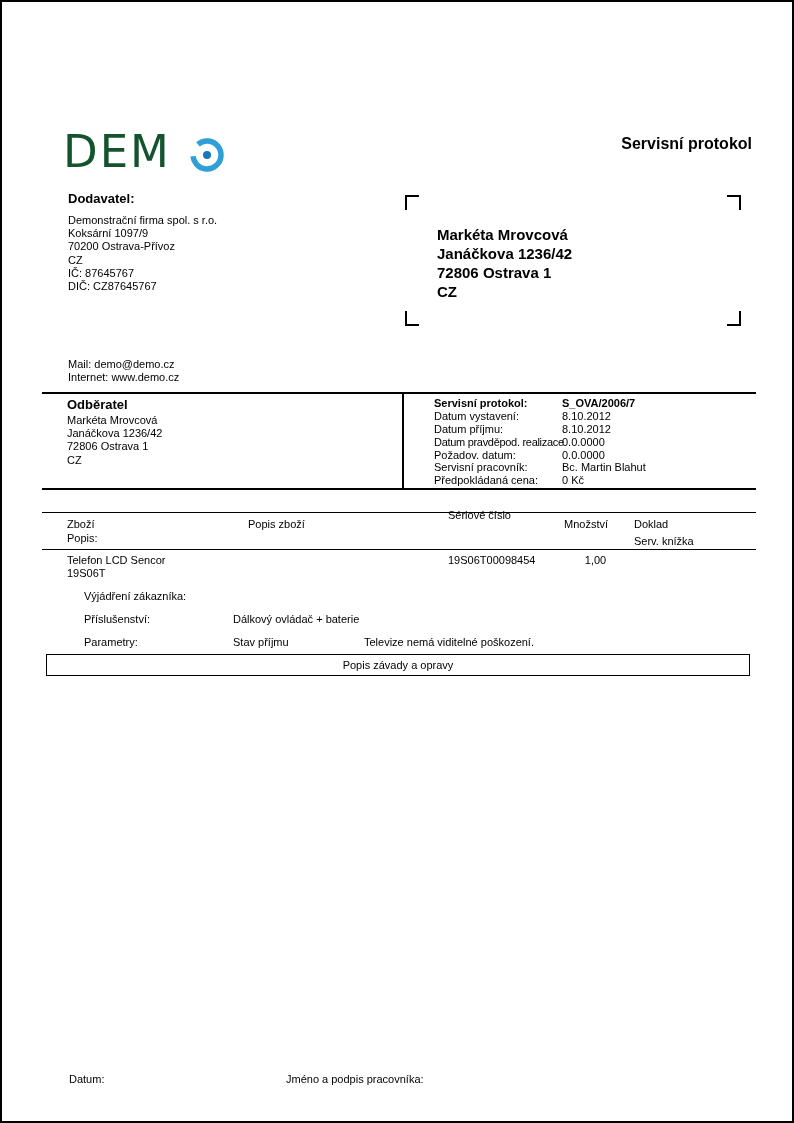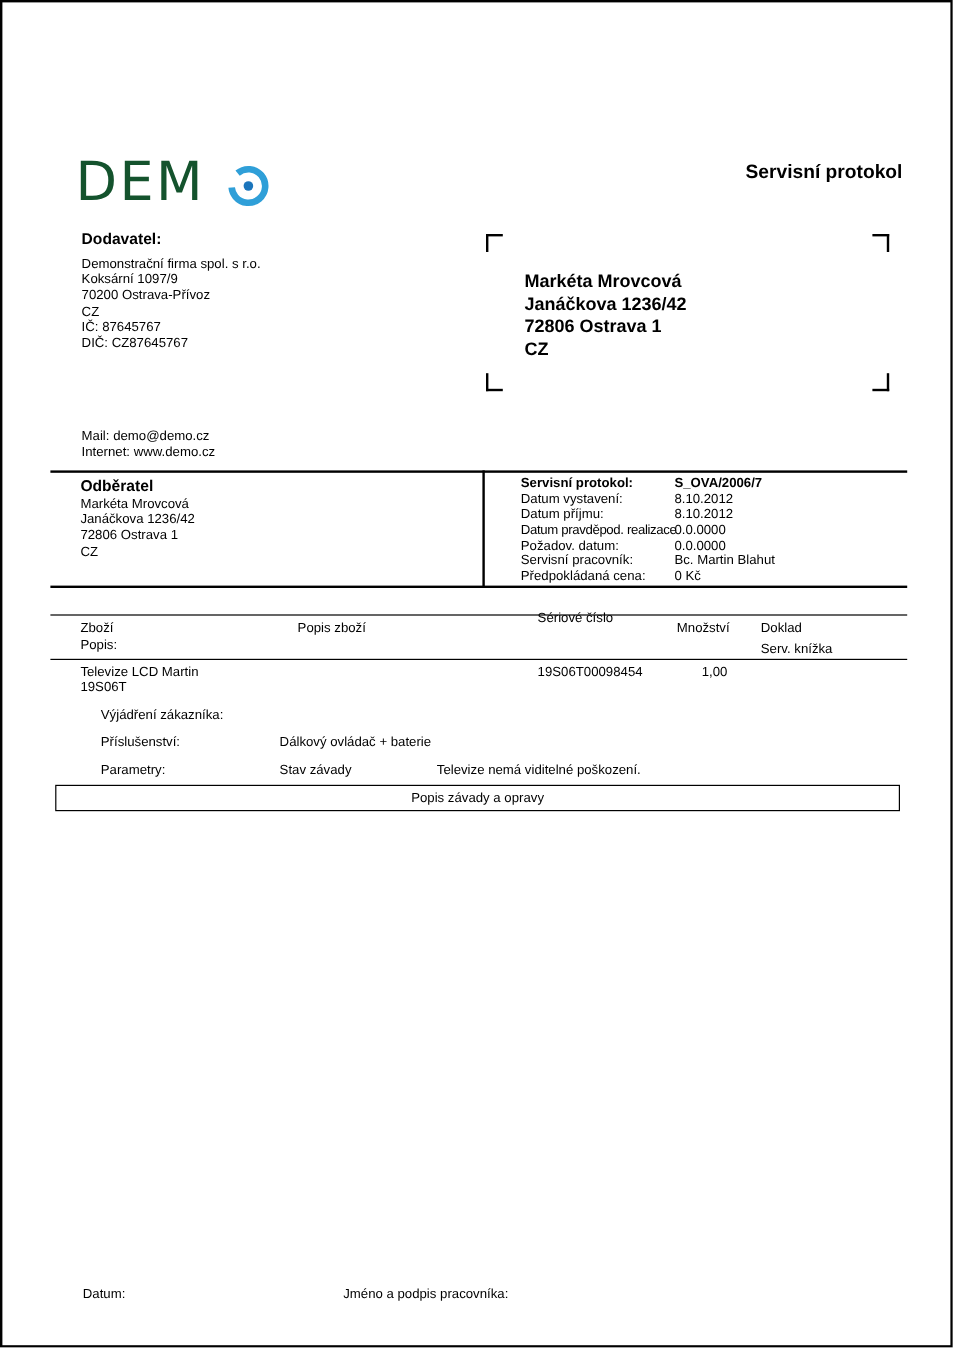--- a/index.html
+++ b/index.html
@@ -133,34 +133,34 @@
 
   <div class="abs" style="left:65px;  top:516px;">Zboží</div>
   <div class="abs" style="left:222px; top:516px;padding-left:24px;">Popis zboží</div>
   <div class="abs" style="left:446px; top:507px;">Sériové číslo</div>
   <div class="abs" style="left:562px; top:516px;">Množství</div>
   <div class="abs" style="left:632px; top:516px;">Doklad</div>
   <div class="abs" style="left:632px; top:533px;">Serv. knížka</div>
   <div class="abs hline" style="left:40px; top:547px; width:714px;"></div>
 
   <div class="abs addr-lines" style="left:65px; top:552px;">
-    <div>Televize LCD Martin</div>
+    <div>Telefon LCD Sencor</div>
     <div>19S06T</div>
   </div>
   <div class="abs" style="left:446px; top:552px;">19S06T00098454</div>
   <div class="abs qty-cell" style="left:562px; top:552px;">1,00</div>
 
   <div class="abs" style="left:82px; top:588px;">Výjádření zákazníka:</div>
   <div class="abs" style="left:231px; top:588px;"></div>
 
   <div class="abs" style="left:82px; top:611px;">Příslušenství:</div>
   <div class="abs" style="left:231px; top:611px;">Dálkový ovládač + baterie</div>
 
   <div class="abs" style="left:82px; top:634px;">Parametry:</div>
-  <div class="abs" style="left:231px; top:634px;">Stav závady</div>
+  <div class="abs" style="left:231px; top:634px;">Stav příjmu</div>
   <div class="abs" style="left:362px; top:634px;">Televize nemá viditelné poškození.</div>
 
   <div class="abs repair-box" style="left:44px; top:652px;">
     <span>Popis závady a opravy</span>
   </div>
 
   <div class="abs" style="left:67px; top:1071px;">Datum:</div>
   <div class="abs" style="left:284px; top:1071px;">Jméno a podpis pracovníka:</div>
 
 </div>

